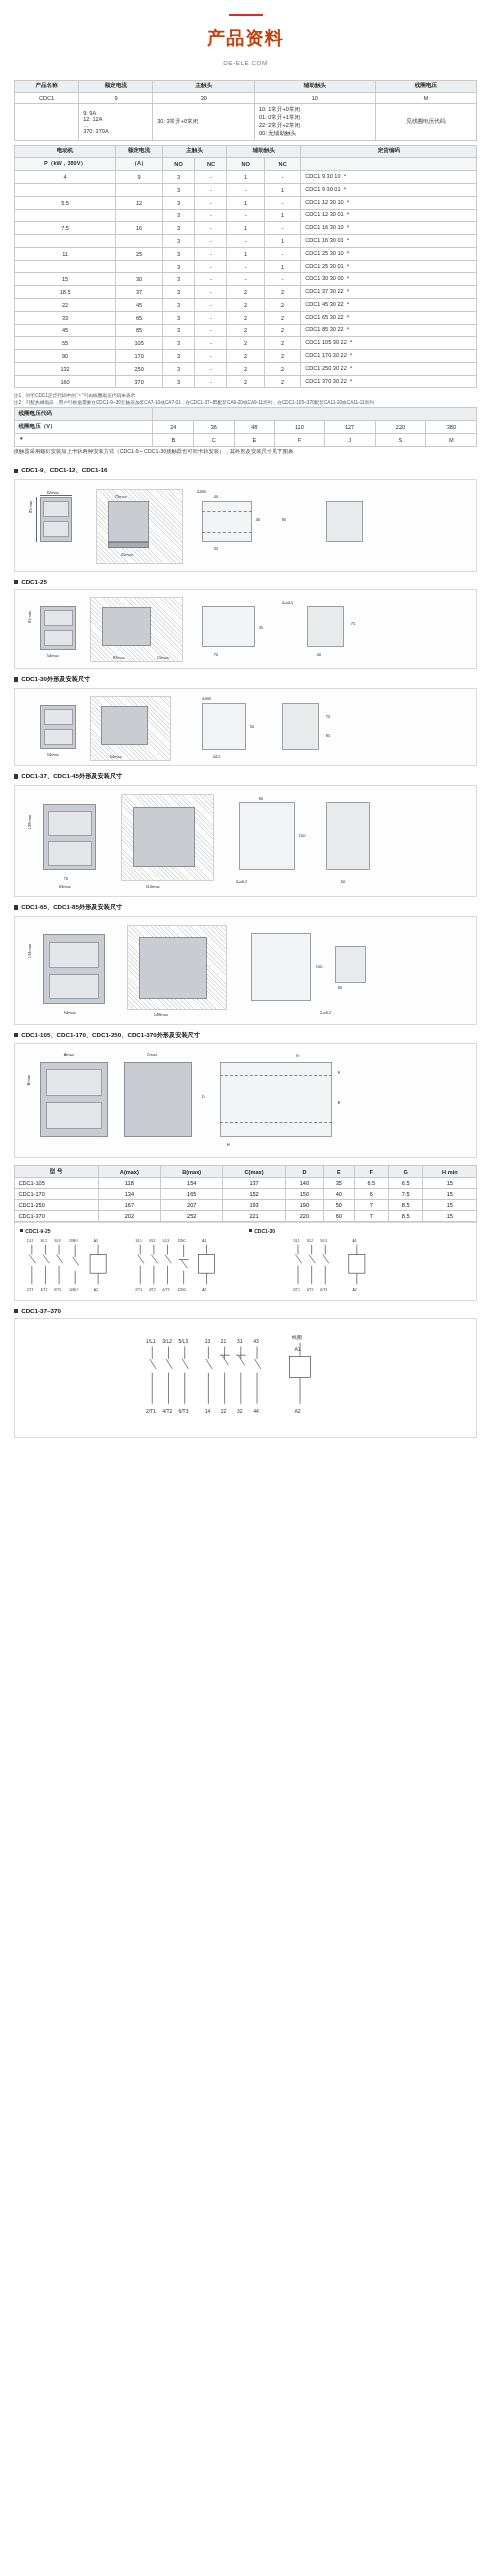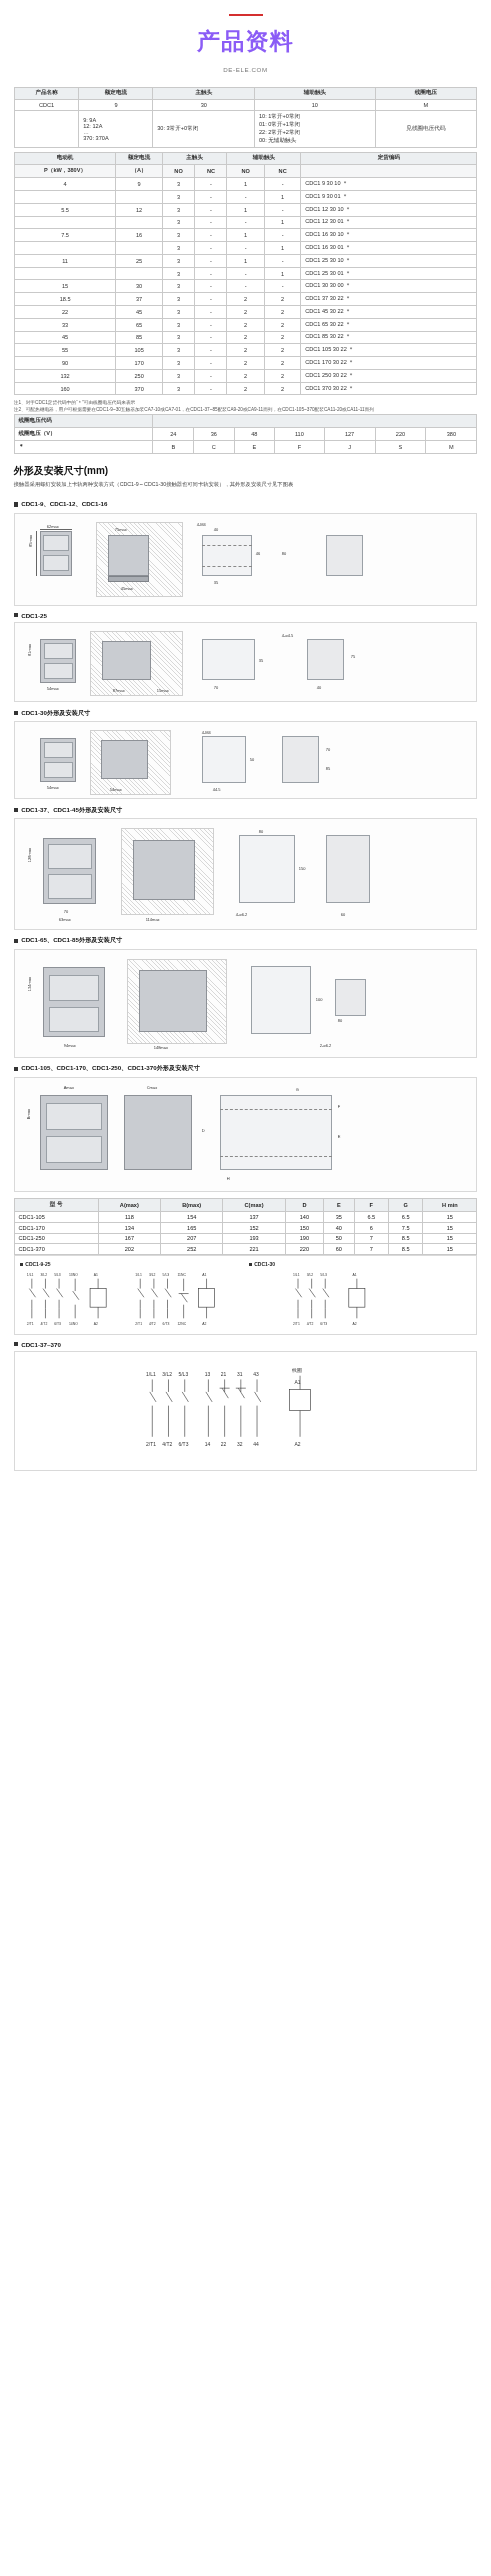--- a/index.html
+++ b/index.html
@@ -8,21 +8,21 @@
     background: #ffffff;
     font-family: "Liberation Sans", sans-serif;
     color: #222;
     width: 491px;
   }
   .page { width: 491px; padding: 0 0 18.7px 0; }
 
   
   .header { text-align: center; padding: 13.7px 0 6.2px 0; }
   .header .rule { width: 34px; height: 2.5px; background: #d42f2f; margin: 0 auto 10px auto; }
-  .header h1 { font-size: 23px; margin: 0 0 8.7px 0; font-weight: bold; letter-spacing: 1.2px; color: #8b5cf6; }
+  .header h1 { font-size: 18px; margin: 0 0 8.7px 0; font-weight: bold; letter-spacing: 1.2px; color: #c2410c; }
   .header .site { font-size: 6.2px; color: #7a7a7a; letter-spacing: 0.6px; margin-bottom: 7.5px; }
 
   
   table { border-collapse: collapse; width: 100%; font-size: 5.6px; }
   .tbl-wrap { padding: 0 13.7px; }
   .spec-table td, .spec-table th {
     border: 0.6px solid #c9c9c9;
     padding: 1.9px 2.5px;
     text-align: center;
     vertical-align: middle;
@@ -327,21 +327,20 @@
             <td>E</td>
             <td>F</td>
             <td>J</td>
             <td>S</td>
             <td>M</td>
           </tr>
     </tbody>
       </table>
   </div>
 
-  <div class="sec-title">外形及安装尺寸(mm)</div>
   <div class="sec-sub">接触器采用螺钉安装加上卡轨两种安装方式（CDC1-9～CDC1-30接触器也可同卡轨安装），其外形及安装尺寸见下图表</div>
 
   <div class="blk-title">
     <span class="sq"></span>
     <span>CDC1-9、CDC1-12、CDC1-16</span>
   </div>
   <div class="draw-box" style="height:93px">
 
     <div class="dev" style="left:25px;top:17.4px;width:32px;height:45px;"></div>
     <div class="dev-light" style="left:28px;top:21px;width:26px;height:16px;"></div>

